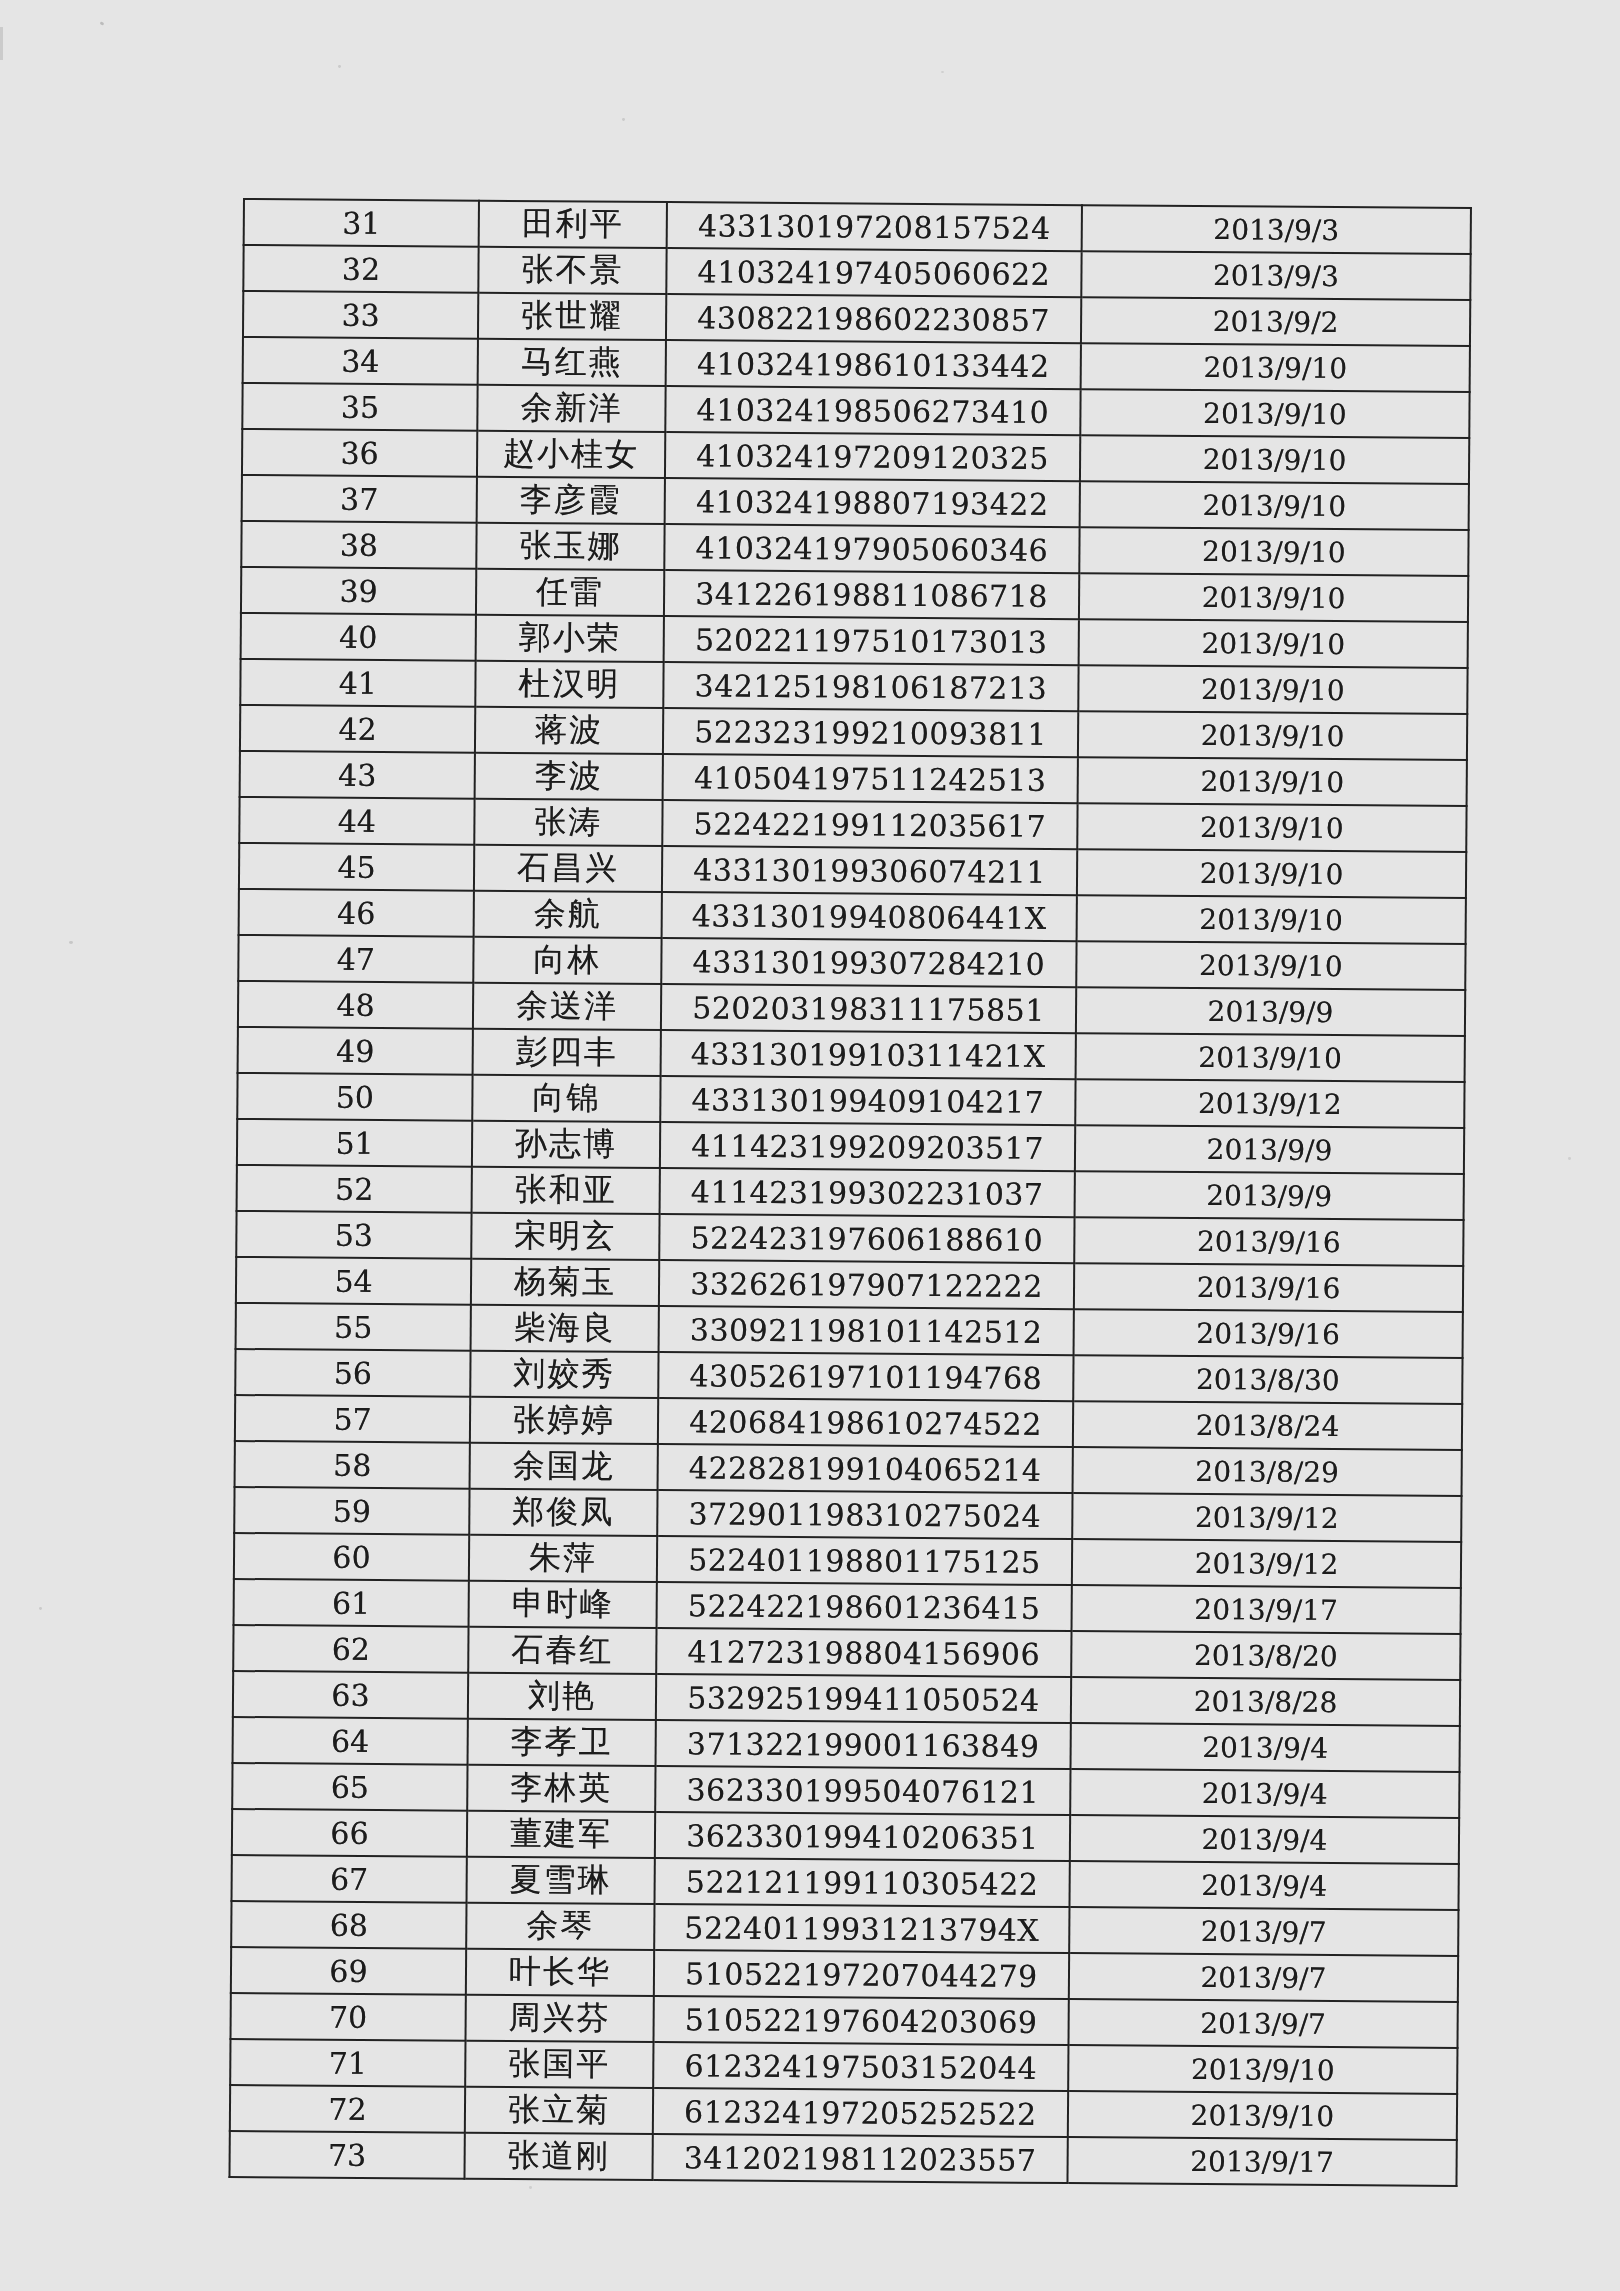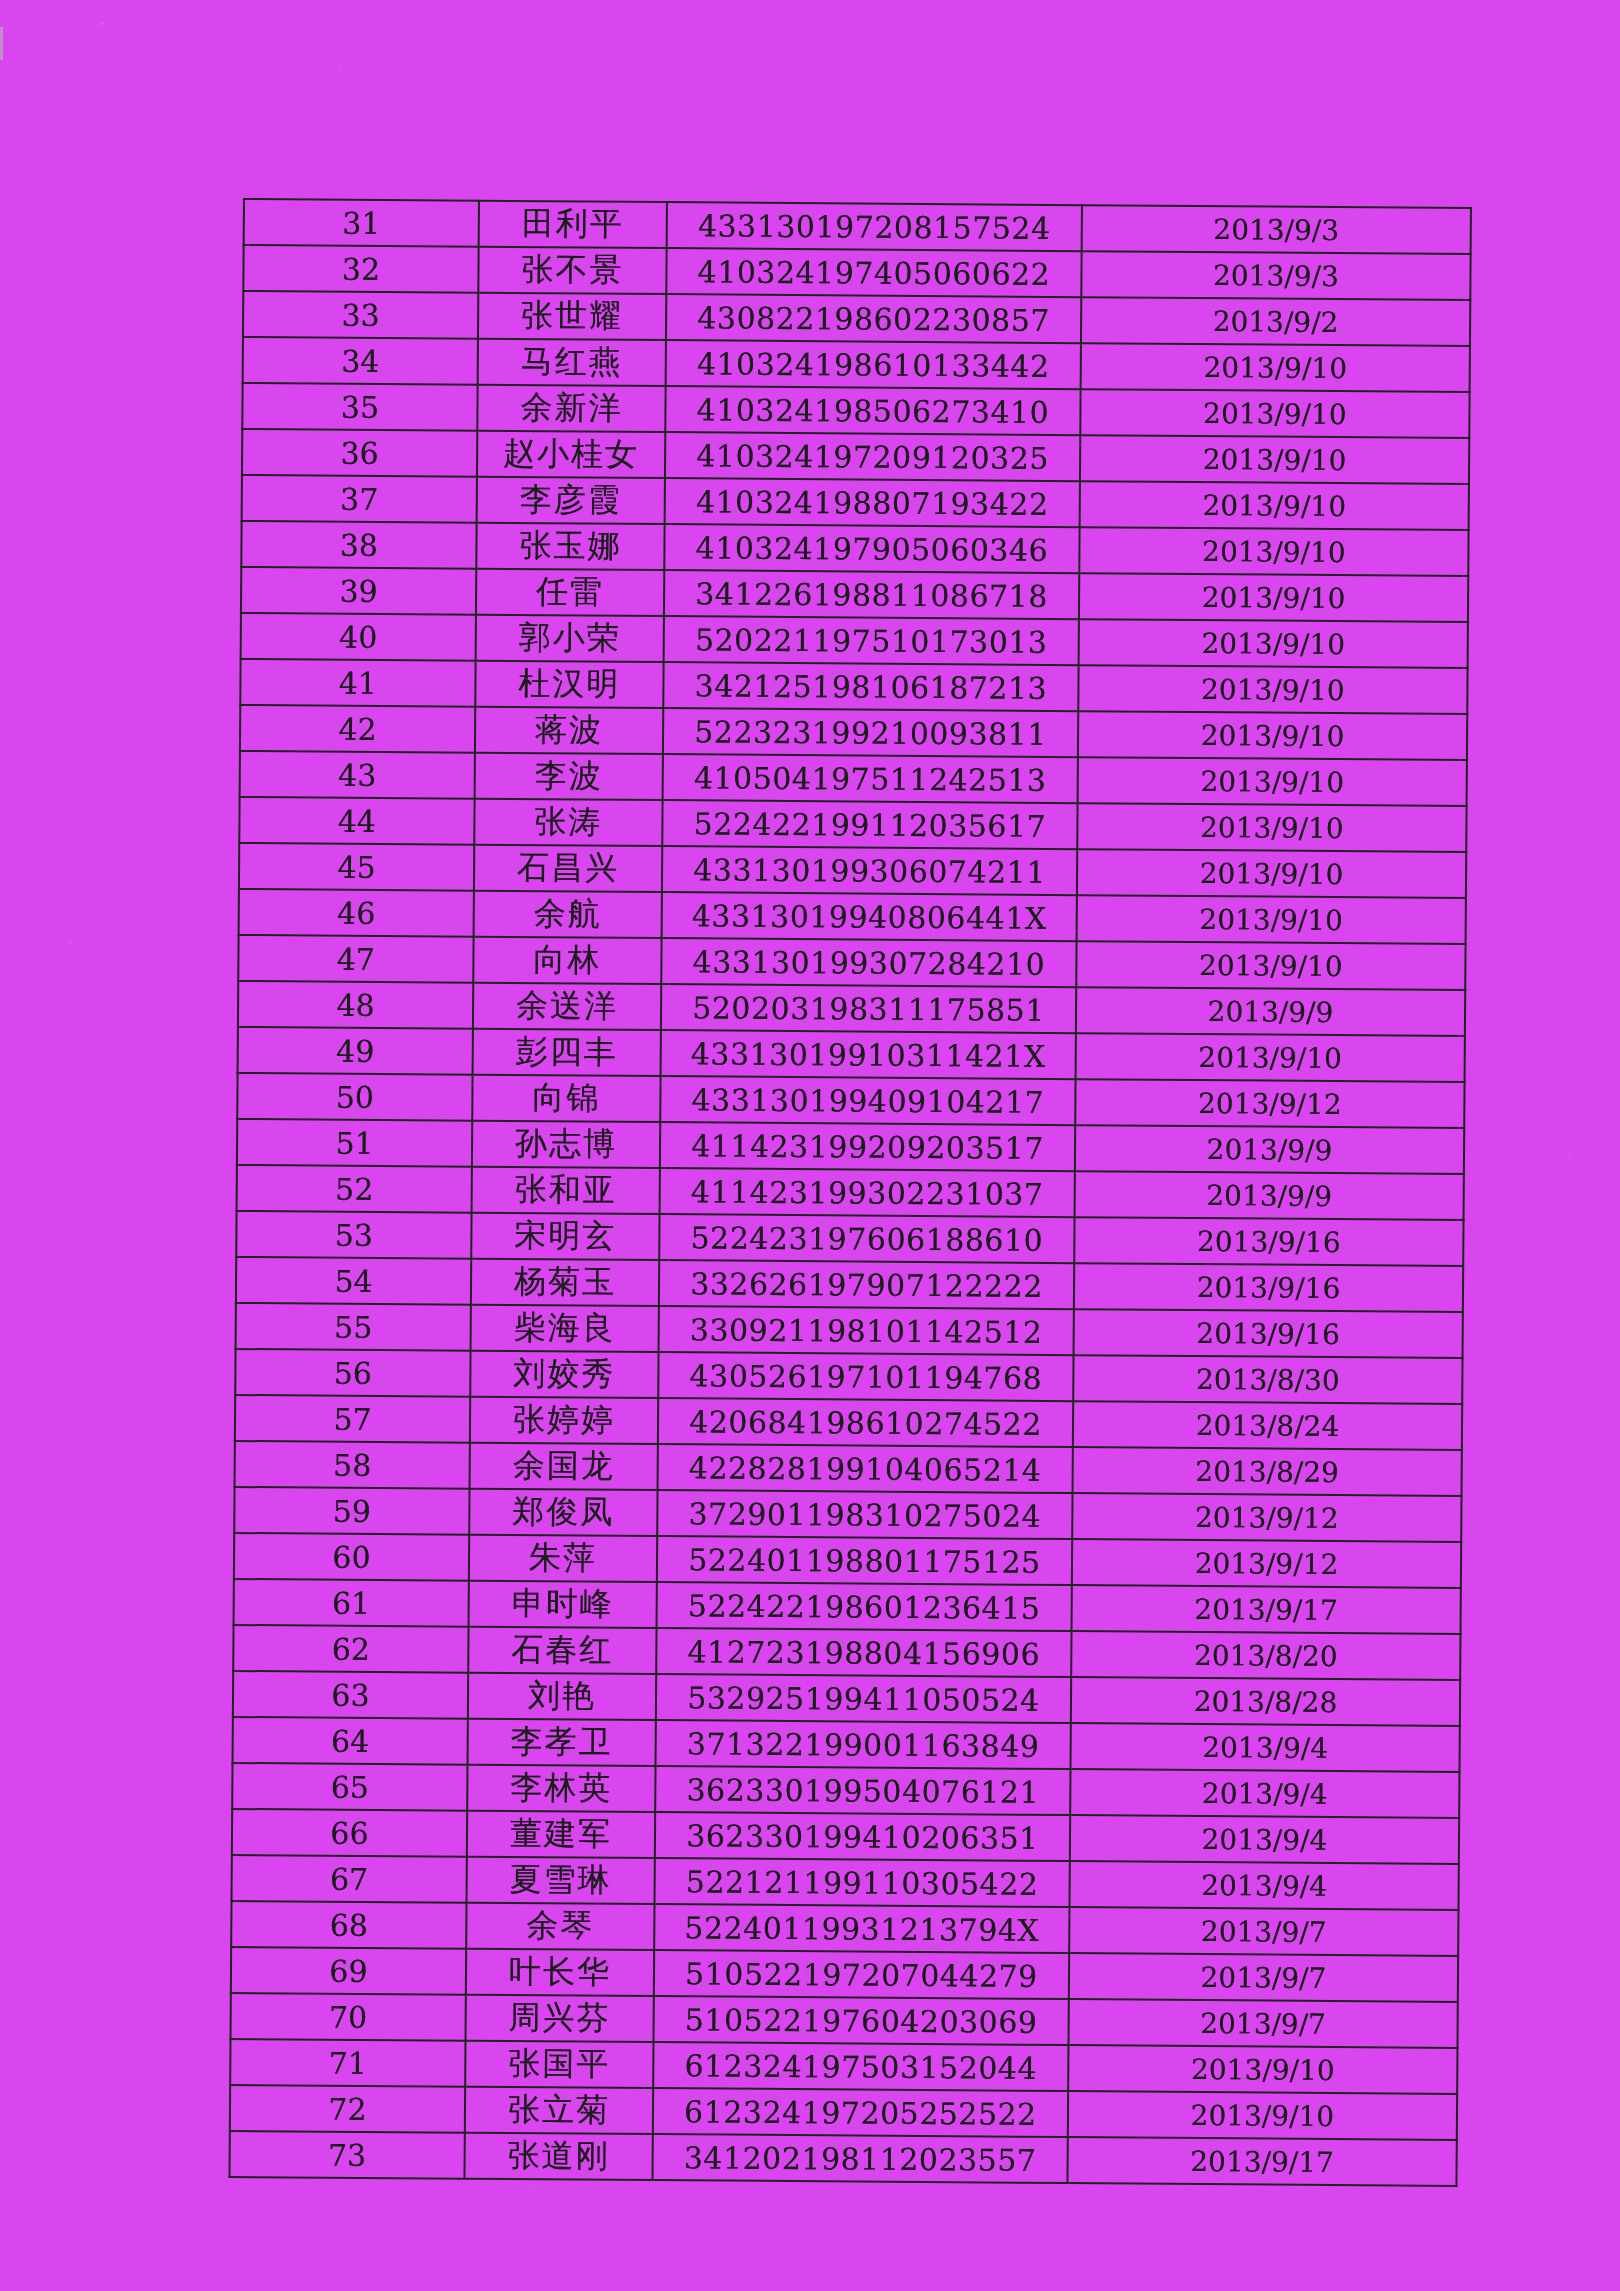--- a/index.html
+++ b/index.html
@@ -10,21 +10,21 @@
   body {
     width: 1620px;
     height: 2292px;
     position: relative;
     overflow: hidden;
     font-family: "DejaVu Serif", "Liberation Serif", serif;
   }
   .page {
     position: absolute;
     left: 0; top: 0; right: 0; bottom: 0;
-    background: #d946ef;
+    background: #e5e5e5;
   }
   
   table.roster {
     position: absolute;
     left: 243px;
     top: 198px;
     width: 1227px;
     border-collapse: collapse;
     table-layout: fixed;
     transform: rotate(0.42deg);

